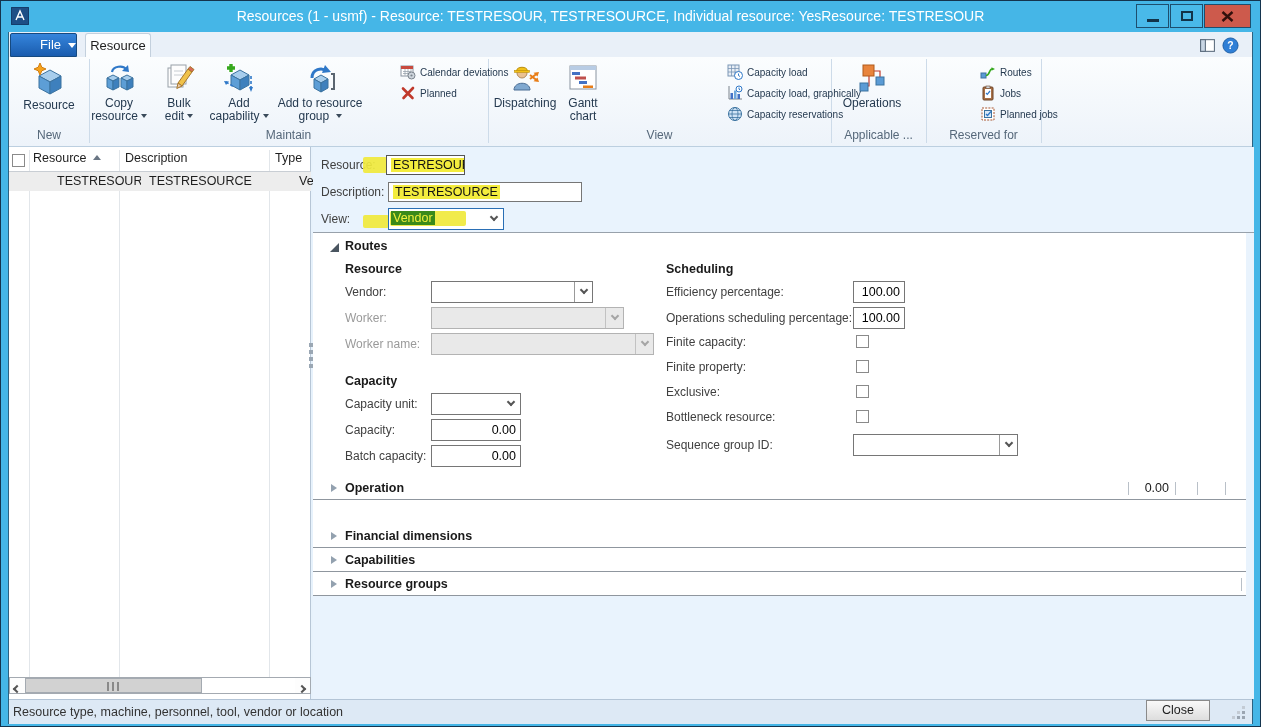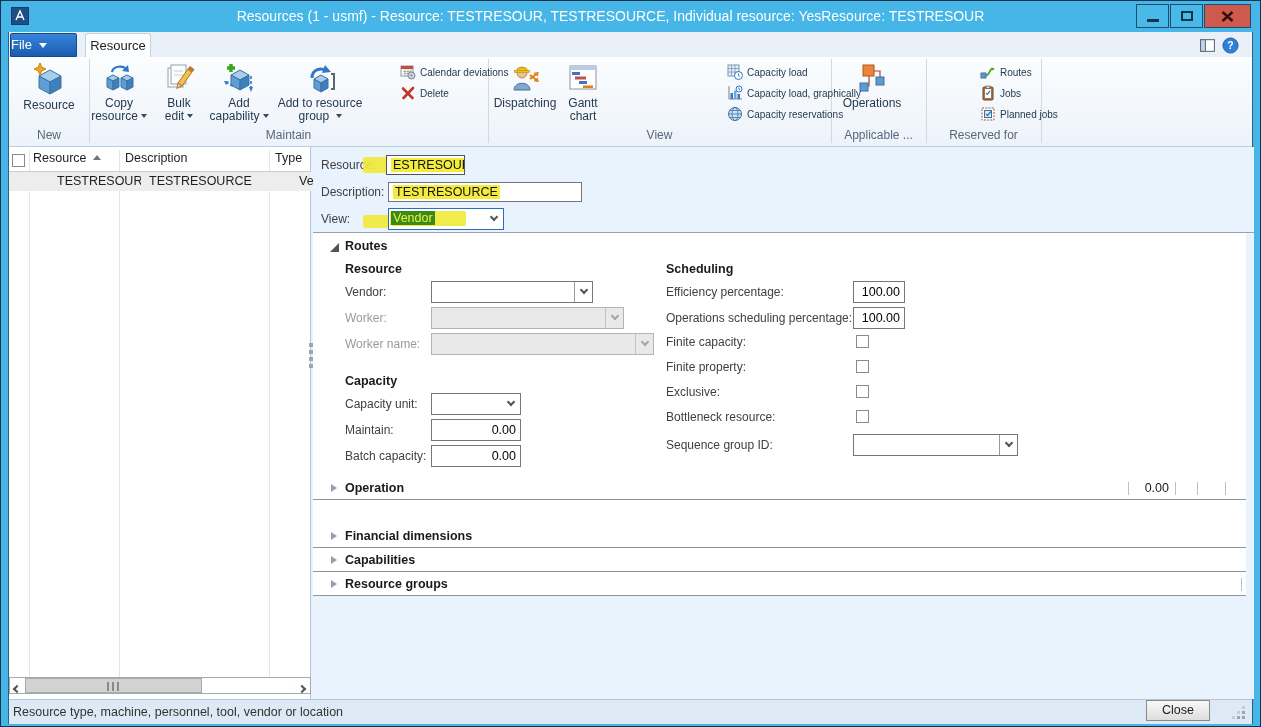--- a/index.html
+++ b/index.html
@@ -16,21 +16,21 @@
   .winbtn.close { left:1204px; width:47px; background:#cd5a4c; }
   .glyph-min { width:12px; height:3px; background:#123349; margin:14px auto 0; }
   .glyph-max { width:12px; height:10px; border:2px solid #123349; margin:6px auto 0; }
   .winbtn.close svg { display:block; margin:6px auto 0; }
   
   .client { position:absolute; left:8px; top:32px; width:1245px; height:692px; background:#eef4fa;
             border-left:1px solid #2c6281; border-right:1px solid #2c6281; }
   
   .tabstrip { position:absolute; left:0; top:0; width:100%; height:25px; background:#e9f0f8; }
   .file-btn { position:absolute; left:1px; top:1px; width:67px; height:24px; background:linear-gradient(#3585dc,#1a5cae);
-              border:1px solid #164a80; color:#fff; font-size:13px; text-align:left; line-height:22px; border-radius:2px 2px 0 0; }
+              border:1px solid #164a80; color:#fff; font-size:13px; text-align:right; line-height:22px; border-radius:2px 2px 0 0; }
   .file-caret { display:inline-block; width:0; height:0; border-left:4px solid transparent; border-right:4px solid transparent;
                 border-top:5px solid #fff; margin-left:7px; vertical-align:1px; }
   .tab-resource { position:absolute; left:76px; top:1px; width:66px; height:25px; background:#fbfdfe; border:1px solid #c3d0dd;
                   border-bottom:none; border-radius:3px 3px 0 0; text-align:center; line-height:23px; font-size:13px; color:#1e1e1e; }
   .strip-icon { position:absolute; top:5px; width:17px; height:17px; }
   
   .ribbon { position:absolute; left:0; top:25px; width:100%; height:90px; background:linear-gradient(#fbfdfe,#edf3fa);
             border-bottom:1px solid #bccfe0; }
   .rib-sep { position:absolute; top:2px; height:84px; width:1px; background:#cddbe9; }
   .grouplabel { position:absolute; top:71px; font-size:12px; color:#56687a; text-align:center; white-space:nowrap; }
@@ -214,21 +214,21 @@
         <rect x="1" y="2" width="12" height="10" fill="#fff" stroke="#8a94a0"></rect>
         <rect x="1" y="2" width="12" height="3" fill="#c84a3e"></rect>
         <path d="M3 7.5 h8 M3 9.5 h8 M5 5 v6.5 M8 5 v6.5 M11 5 v6.5" stroke="#9aa4ae" stroke-width="0.8" fill="none"></path>
         <circle cx="11.5" cy="11.5" r="3.5" fill="#cfd6dd" stroke="#7a838c"></circle>
         <circle cx="11.5" cy="11.5" r="1.1" fill="#7a838c"></circle>
       </svg><span>Calendar deviations</span>
     </div>
     <div class="smallbtn" style="left:347px;top:28px">
       <svg width="16" height="16" viewBox="0 0 16 16">
         <path d="M3 3.5 L12.5 13 M13 3 L3.5 13" stroke="#c0392b" stroke-width="2.6" stroke-linecap="round"></path>
-      </svg><span>Delete</span>
+      </svg><span>Planned</span>
     </div>
     <div class="grouplabel" style="left:80px;width:399px">Maintain</div>
 
     <div class="bigbtn" style="left:483px;width:66px">
       <svg class="bicon" width="32" height="32" viewBox="0 0 32 32">
         <path d="M5 28 C5 19,21 19,21 28 Z" fill="#7fa8d0" stroke="#4a6d94"></path>
         <circle cx="13" cy="11" r="5" fill="#eac193" stroke="#b18a5a"></circle>
         <path d="M7.5 9 C7.5 4,18.5 4,18.5 9 Z" fill="#f2c118" stroke="#bb8f10"></path>
         <rect x="5.5" y="8.4" width="15" height="2" fill="#f2c118" stroke="#bb8f10" stroke-width="0.6"></rect>
         <path d="M21 17 L28 11.5" stroke="#e87d17" stroke-width="2"></path>
@@ -389,21 +389,21 @@
         <div class="chevcell"><span class="cv"></span></div>
       </div>
 
       <div class="subhdr" style="left:32px;top:227px">Capacity</div>
 
       <div class="flabel" style="left:32px;top:250px">Capacity unit:</div>
       <div class="combo" style="left:118px;top:246px;width:90px;height:22px">
         <div class="chevcell" style="border-left:none"><span class="cv"></span></div>
       </div>
 
-      <div class="flabel" style="left:32px;top:276px">Maintain:</div>
+      <div class="flabel" style="left:32px;top:276px">Capacity:</div>
       <div class="inputbox num" style="left:118px;top:272px;width:90px;height:22px;line-height:20px">0.00</div>
 
       <div class="flabel" style="left:32px;top:302px">Batch capacity:</div>
       <div class="inputbox num" style="left:118px;top:298px;width:90px;height:22px;line-height:20px">0.00</div>
 
       <div class="subhdr" style="left:353px;top:115px">Scheduling</div>
 
       <div class="flabel" style="left:353px;top:138px">Efficiency percentage:</div>
       <div class="inputbox num" style="left:540px;top:134px;width:52px;height:22px;line-height:20px">100.00</div>
 

